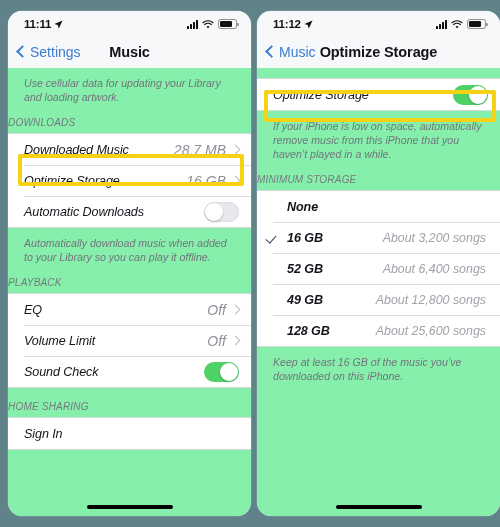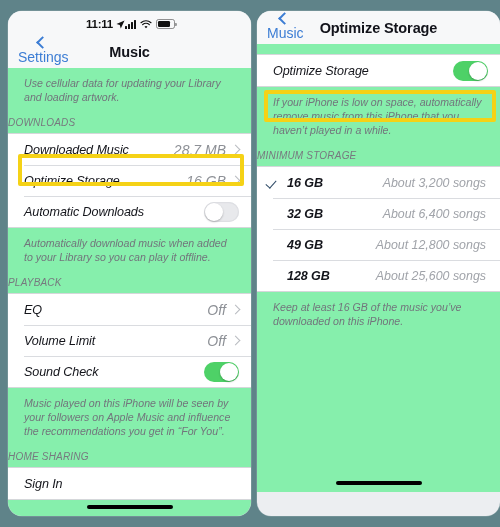--- a/index.html
+++ b/index.html
@@ -34,21 +34,21 @@
   }
   .phone.left { margin-left: 8px; }
   .phone.right { margin-left: 6px; }
 
   
   .statusbar {
     height: 24px;
     background: #f7f8f9;
     display: flex;
     align-items: center;
-    justify-content: center;
+    justify-content: space-between;
     padding: 2px 14px 0 16px;
     box-sizing: border-box;
   }
   .sb-left {
     display: flex;
     align-items: center;
     gap: 3px;
     font-size: 11.5px;
     font-weight: bold;
     color: #111;
@@ -94,21 +94,20 @@
     padding: 0 10px;
     box-sizing: border-box;
   }
   .back {
     display: flex;
     align-items: center;
     gap: 2px;
     color: #3c7dd4;
     font-size: 14px;
     z-index: 2;
-    flex-direction: column;
   }
   .chev-left {
     display:block;
     width: 7px; height: 7px;
     border-left: 2px solid #3c7dd4;
     border-bottom: 2px solid #3c7dd4;
     transform: rotate(45deg);
     margin-right: 1px;
   }
   .navtitle {
@@ -327,37 +326,60 @@
           <span class="value">Off</span>
           <i class="chev-right"></i>
         </div>
         <div class="row">
           <span class="label">Sound Check</span>
           <span class="toggle on">
               <span class="knob"></span>
             </span>
         </div>
       </div>
-      <div class="footnote">Music played on this iPhone will be seen by your followers on Apple Music and influence the recommendations you get in “For You”.</div>
 
       <div class="grouphead">HOME SHARING</div>
       <div class="group">
         <div class="row">
           <span class="label link">Sign In</span>
         </div>
       </div>
 
       <div class="home-indicator"></div>
     </div>
 
     <div class="highlight" id="hl-left"></div>
   </div>
 
   <div class="phone right">
 
+    <div class="statusbar">
+      <div class="sb-left">
+        <span>11:12</span>
+        <svg class="loc-arrow" width="9" height="9" viewBox="0 0 10 10">
+          <path d="M9.5 0.6 L0.5 4.4 L4.2 5.6 L5.3 9.4 Z" fill="#111"></path>
+        </svg>
+      </div>
+      <div class="sb-right">
+        <span class="bars">
+            <i></i>
+            <i></i>
+            <i></i>
+            <i></i>
+          </span>
+        <svg width="12" height="9" viewBox="0 0 14 11">
+          <path d="M7 10.2 L5.2 8.1 A2.7 2.7 0 0 1 8.8 8.1 Z" fill="#111"></path>
+          <path d="M2.9 5.6 A6 6 0 0 1 11.1 5.6" stroke="#111" stroke-width="1.5" fill="none" stroke-linecap="round"></path>
+          <path d="M0.9 3.3 A9 9 0 0 1 13.1 3.3" stroke="#111" stroke-width="1.5" fill="none" stroke-linecap="round"></path>
+        </svg>
+        <span class="batt">
+            <span></span>
+          </span>
+      </div>
+    </div>
 
     <div class="navbar">
       <div class="back">
         <i class="chev-left"></i>
         <span>Music</span>
       </div>
       <div class="navtitle">Optimize Storage</div>
     </div>
 
     <div class="content">
@@ -370,27 +392,32 @@
           <span class="toggle on">
               <span class="knob"></span>
             </span>
         </div>
       </div>
       <div class="footnote">If your iPhone is low on space, automatically remove music from this iPhone that you haven’t played in a while.</div>
 
       <div class="grouphead">MINIMUM STORAGE</div>
       <div class="group">
         <div class="row check">
+          <span class="checkmark"></span>
+          <span class="label bold">None</span>
+          <span class="value"></span>
+        </div>
+        <div class="row check">
           <span class="checkmark on"></span>
           <span class="label bold">16 GB</span>
           <span class="value">About 3,200 songs</span>
         </div>
         <div class="row check">
           <span class="checkmark"></span>
-          <span class="label bold">32 GB</span>
+          <span class="label bold">52 GB</span>
           <span class="value">About 6,400 songs</span>
         </div>
         <div class="row check">
           <span class="checkmark"></span>
           <span class="label bold">49 GB</span>
           <span class="value">About 12,800 songs</span>
         </div>
         <div class="row check">
           <span class="checkmark"></span>
           <span class="label bold">128 GB</span>

